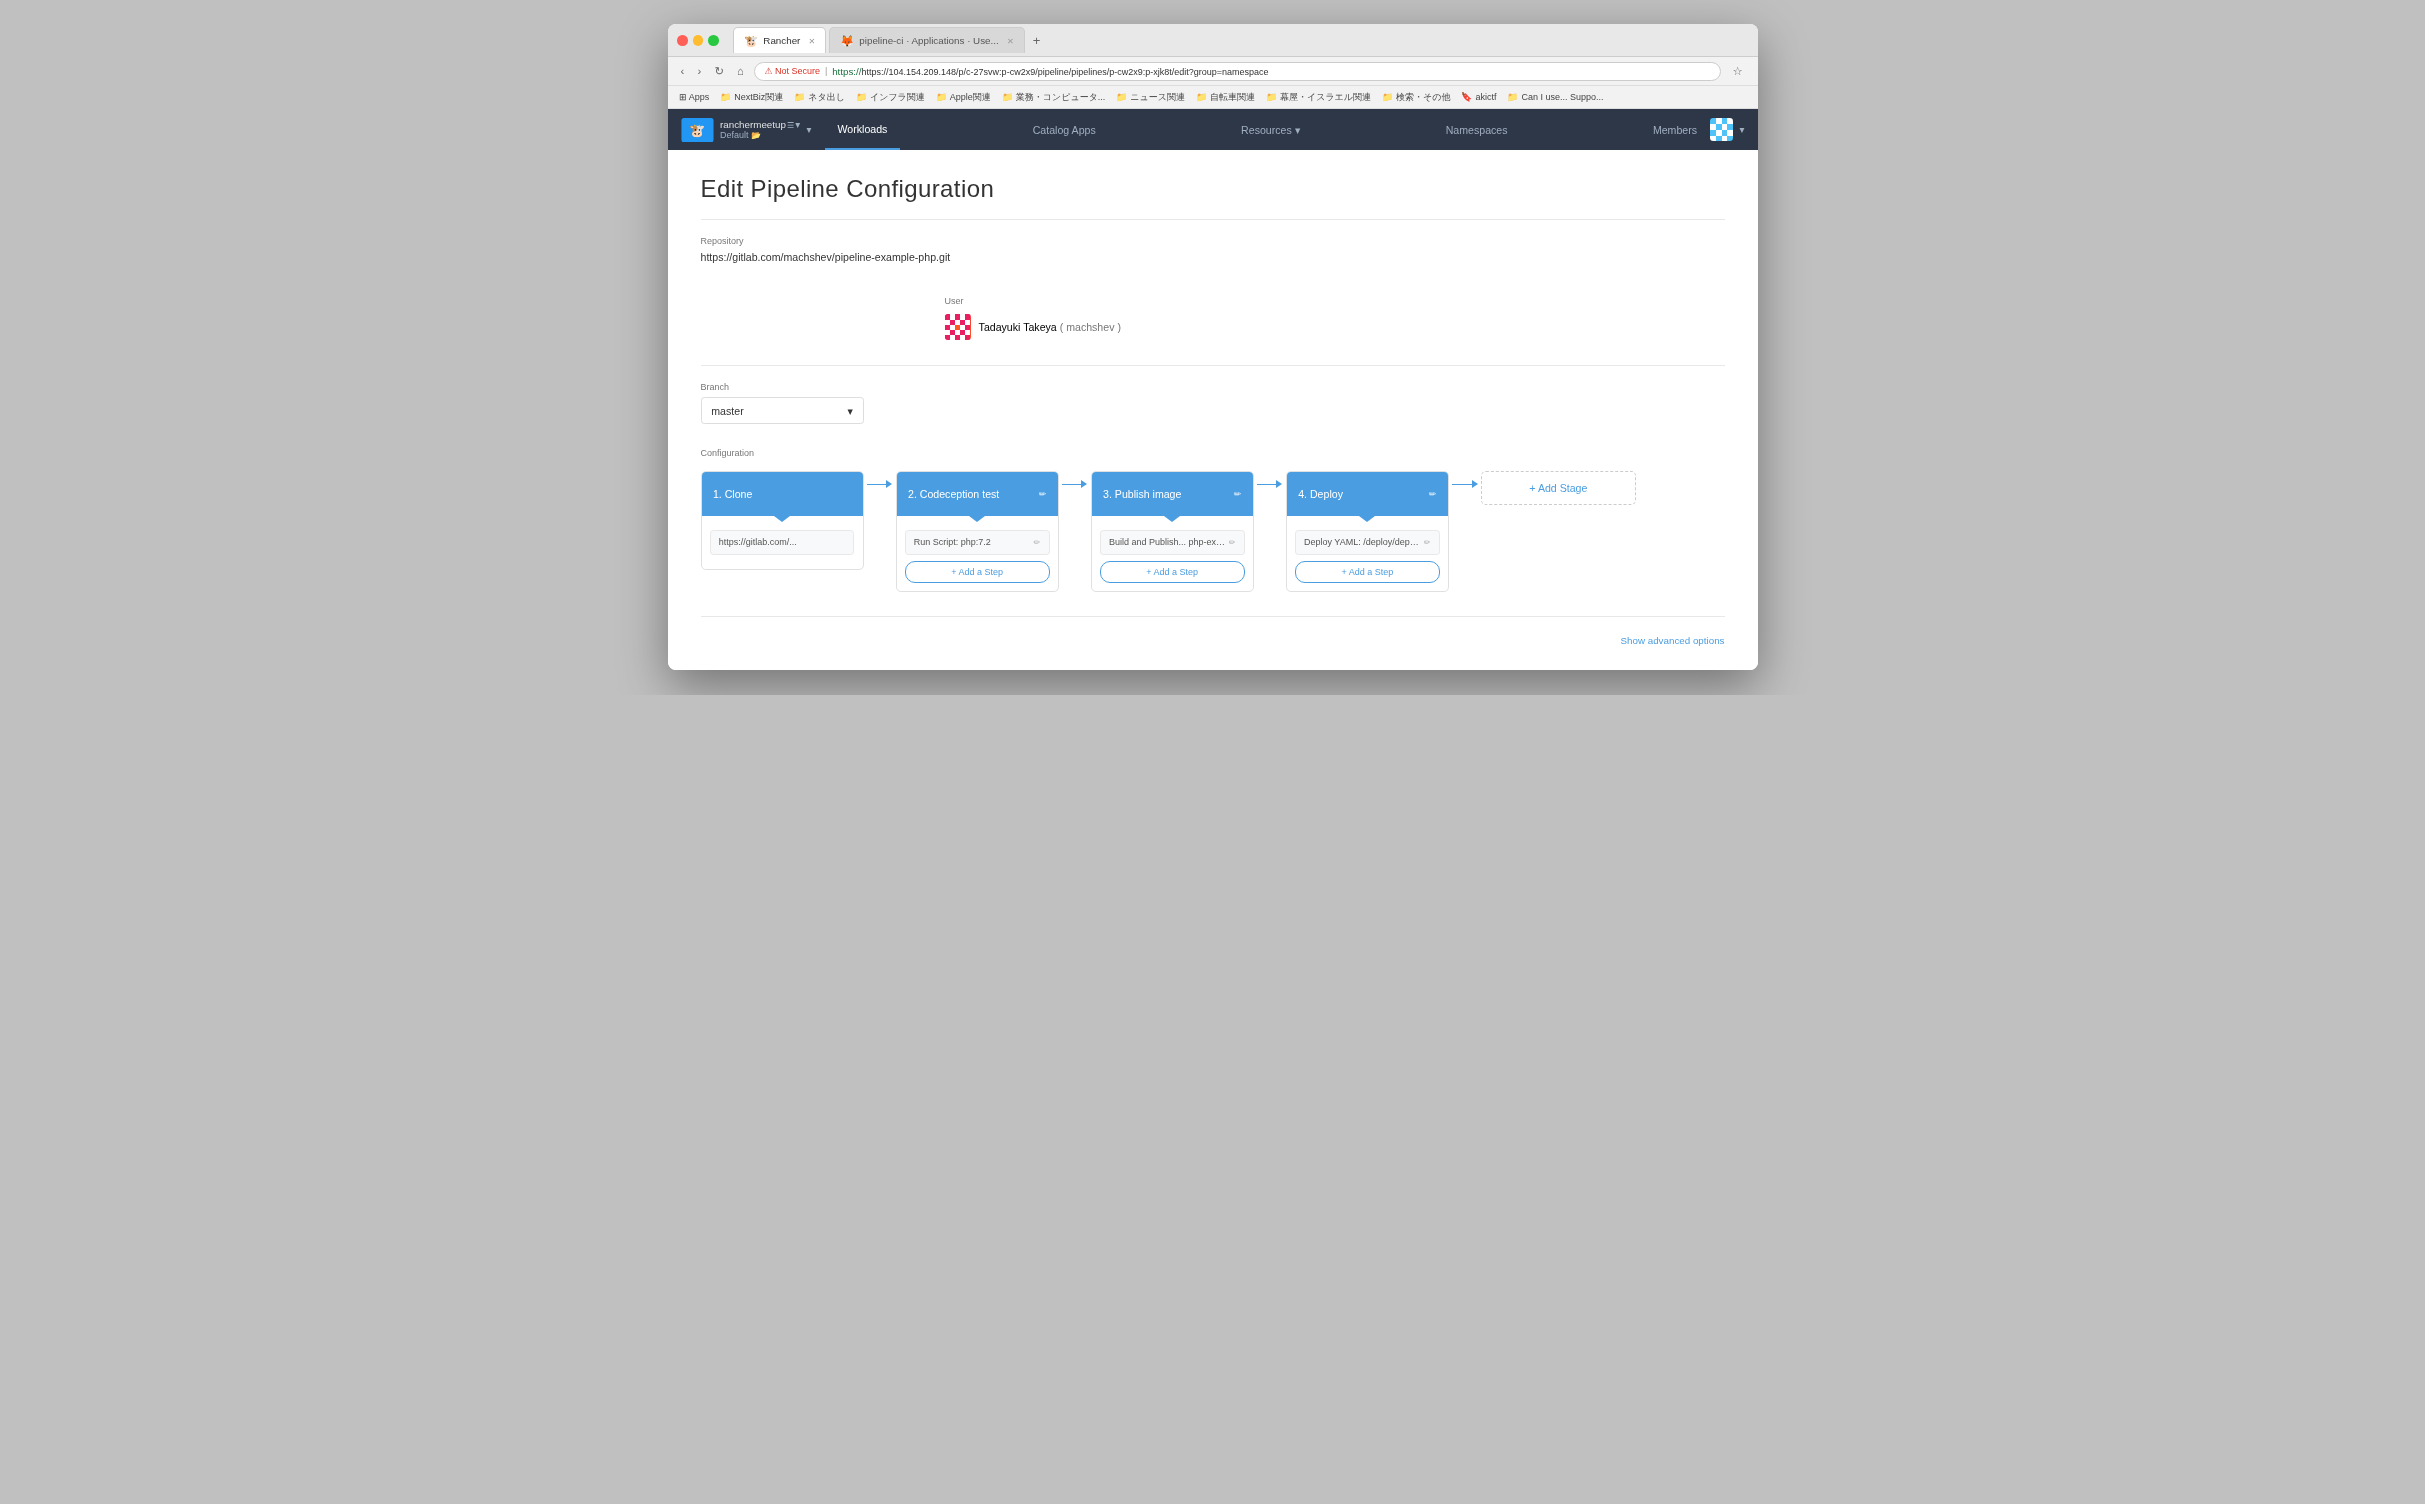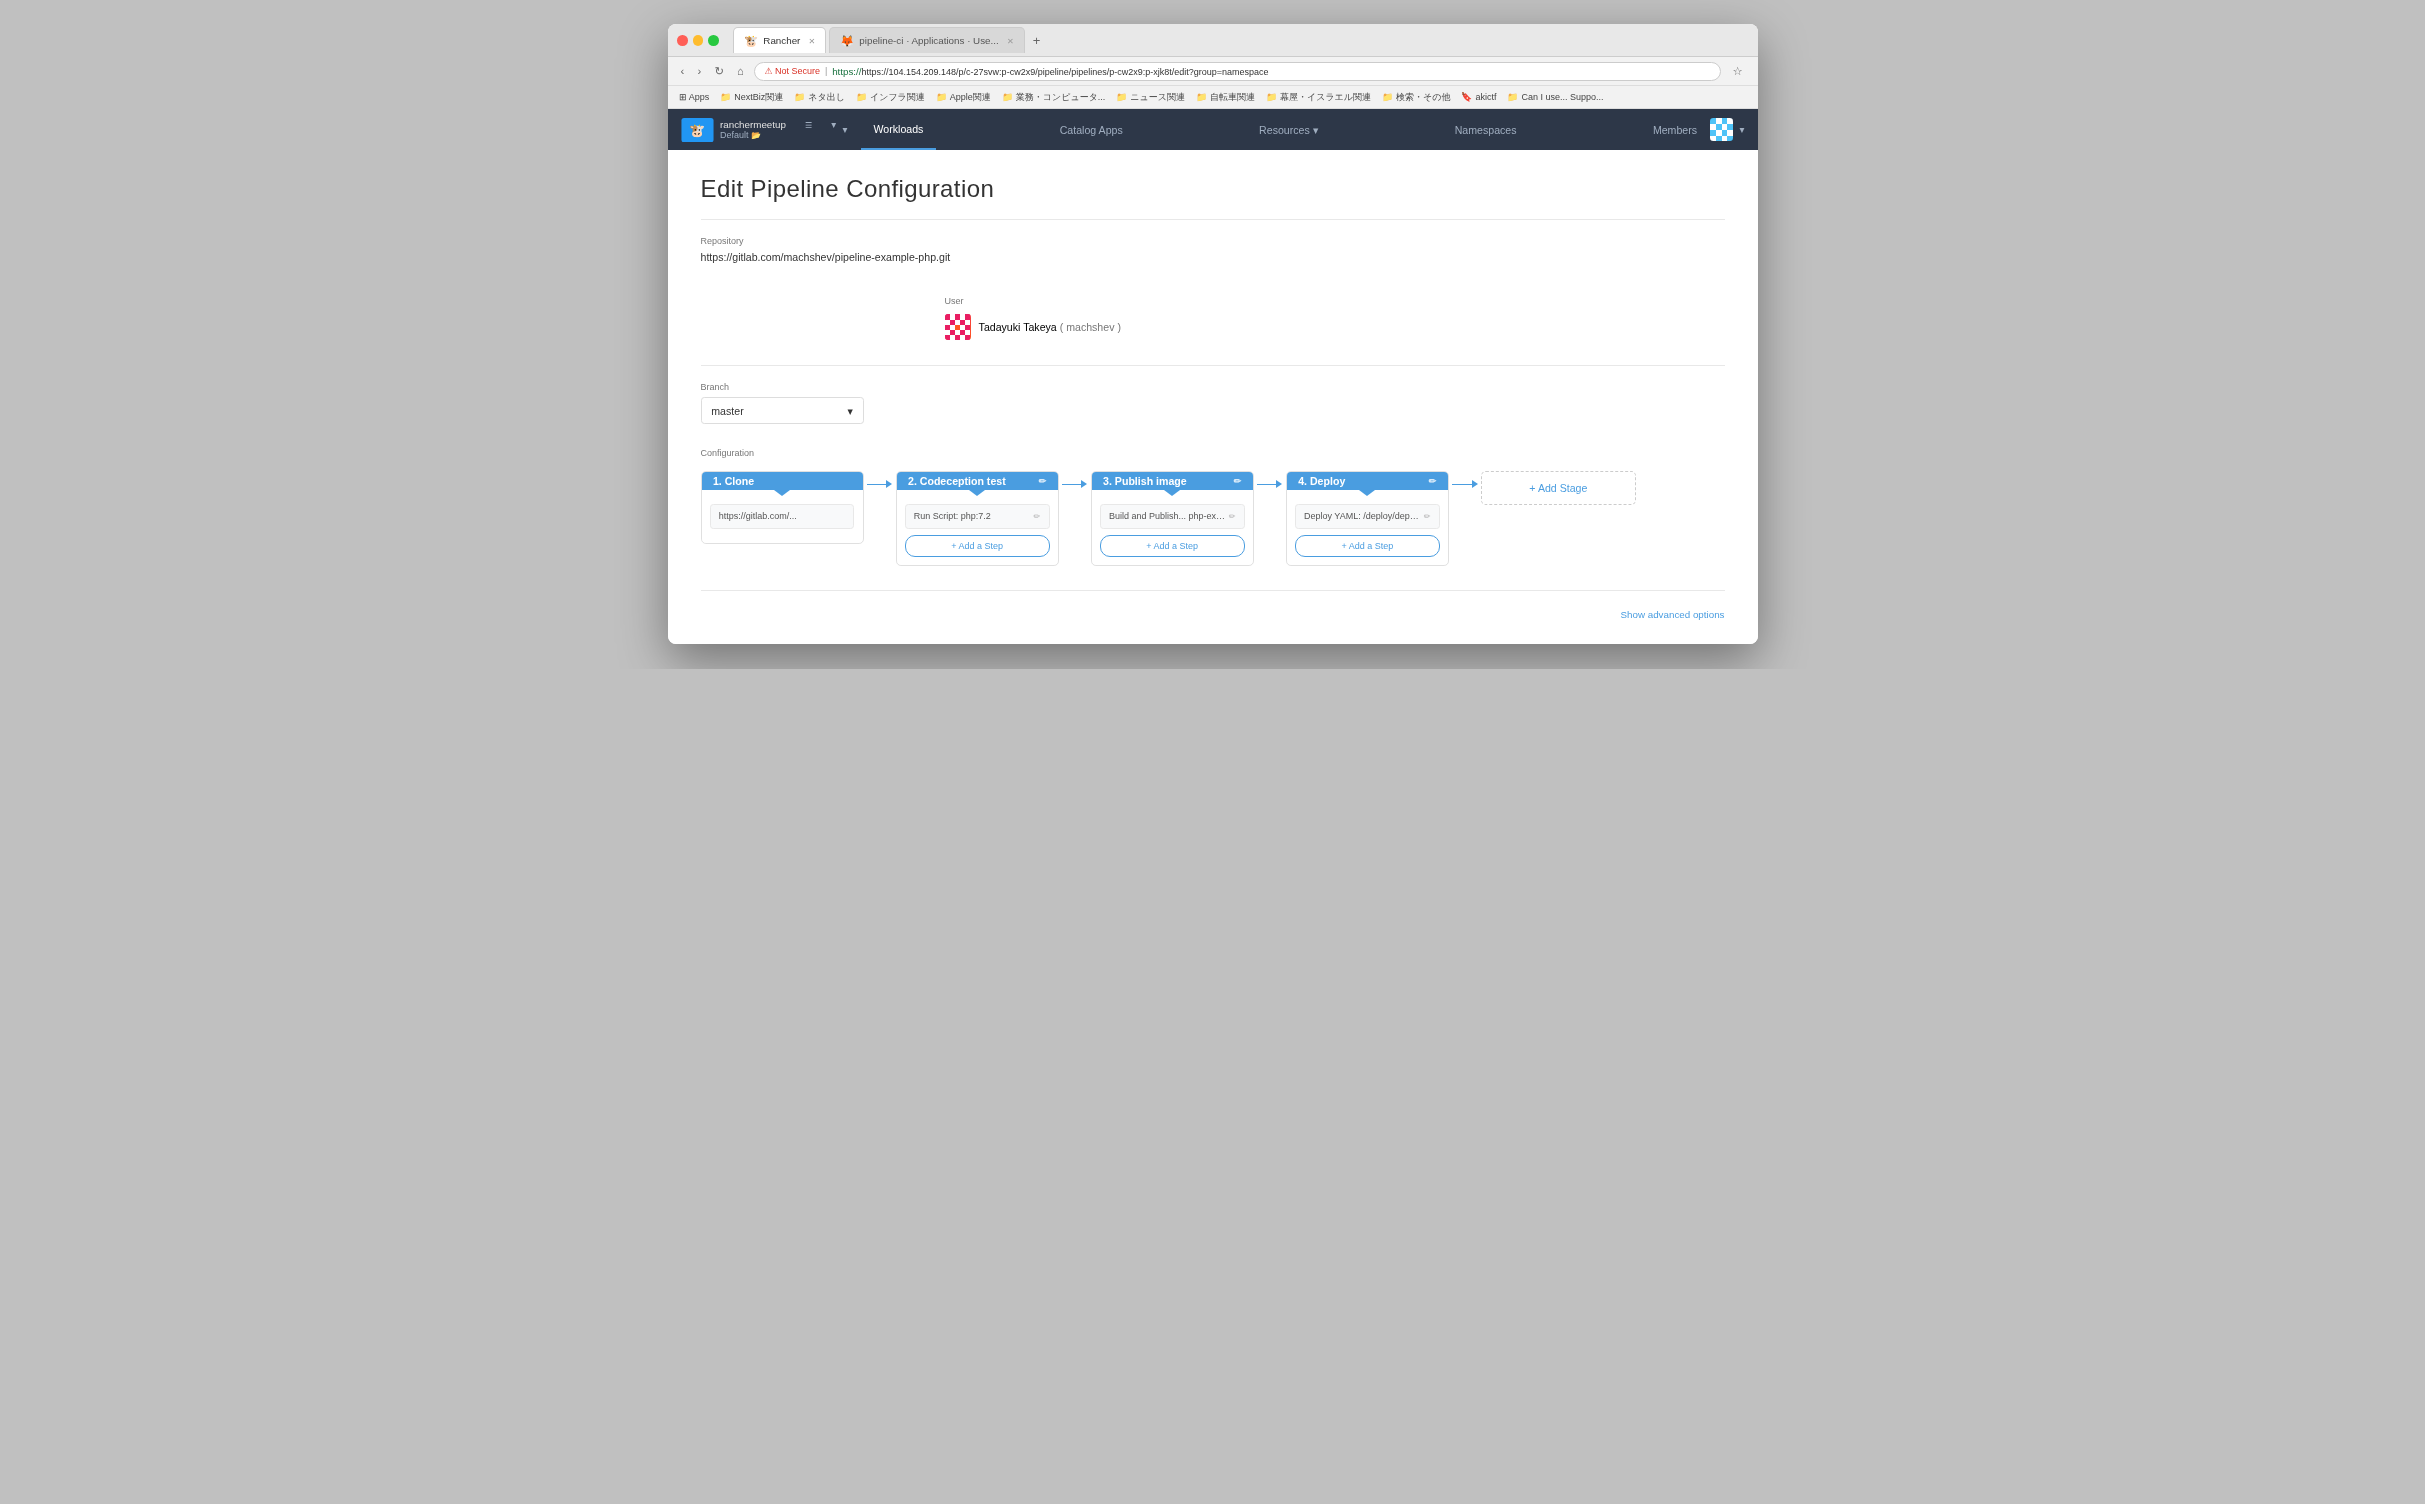--- a/index.html
+++ b/index.html
@@ -311,25 +311,25 @@
       border-radius: 4.9px;
       overflow: hidden;
       background: #fff;
     }
 
     .stage-header {
       background: #4a9de0;
       color: #fff;
       padding: 8.1px 11.4px;
       font-size: 10.6px;
-      font-weight: 700;
+      font-weight: 400;
       display: flex;
       align-items: center;
       justify-content: space-between;
-      height: 18px;
+      height: 44px;
     }
 
     .stage-header .edit-icon {
       font-size: 9px;
       opacity: 0.8;
       cursor: pointer;
     }
 
     .stage-body {
       padding: 8.1px;
@@ -557,21 +557,21 @@
 
     <div class="top-nav">
       <div class="brand-section">
 
         <svg class="rancher-logo-svg" viewBox="0 0 50 38" style="font-size:13px">
           <rect width="50" height="38" fill="#2196f3" rx="4"></rect>
           <text x="25" y="26" text-anchor="middle" fill="white" font-size="20">🐮</text>
         </svg>
 
         <div>
-          <div style="display:flex;align-items:flex-end;gap:19px">
+          <div style="display:flex;align-items:flex-end;gap:1px">
             <span style="color:#e0e0e0;font-size:9.8px">ranchermeetup</span>
             <span style="color:#a0aec0;font-size:8.1px">☰</span>
             <button class="nav-dropdown">▾</button>
           </div>
           <div style="display:flex;align-items:center;gap:2.4px">
             <span style="color:#a0aec0;font-size:9px">Default</span>
             <span style="color:#a0aec0;font-size:8.1px">📂</span>
           </div>
         </div>
         <button class="nav-dropdown">▾</button>

